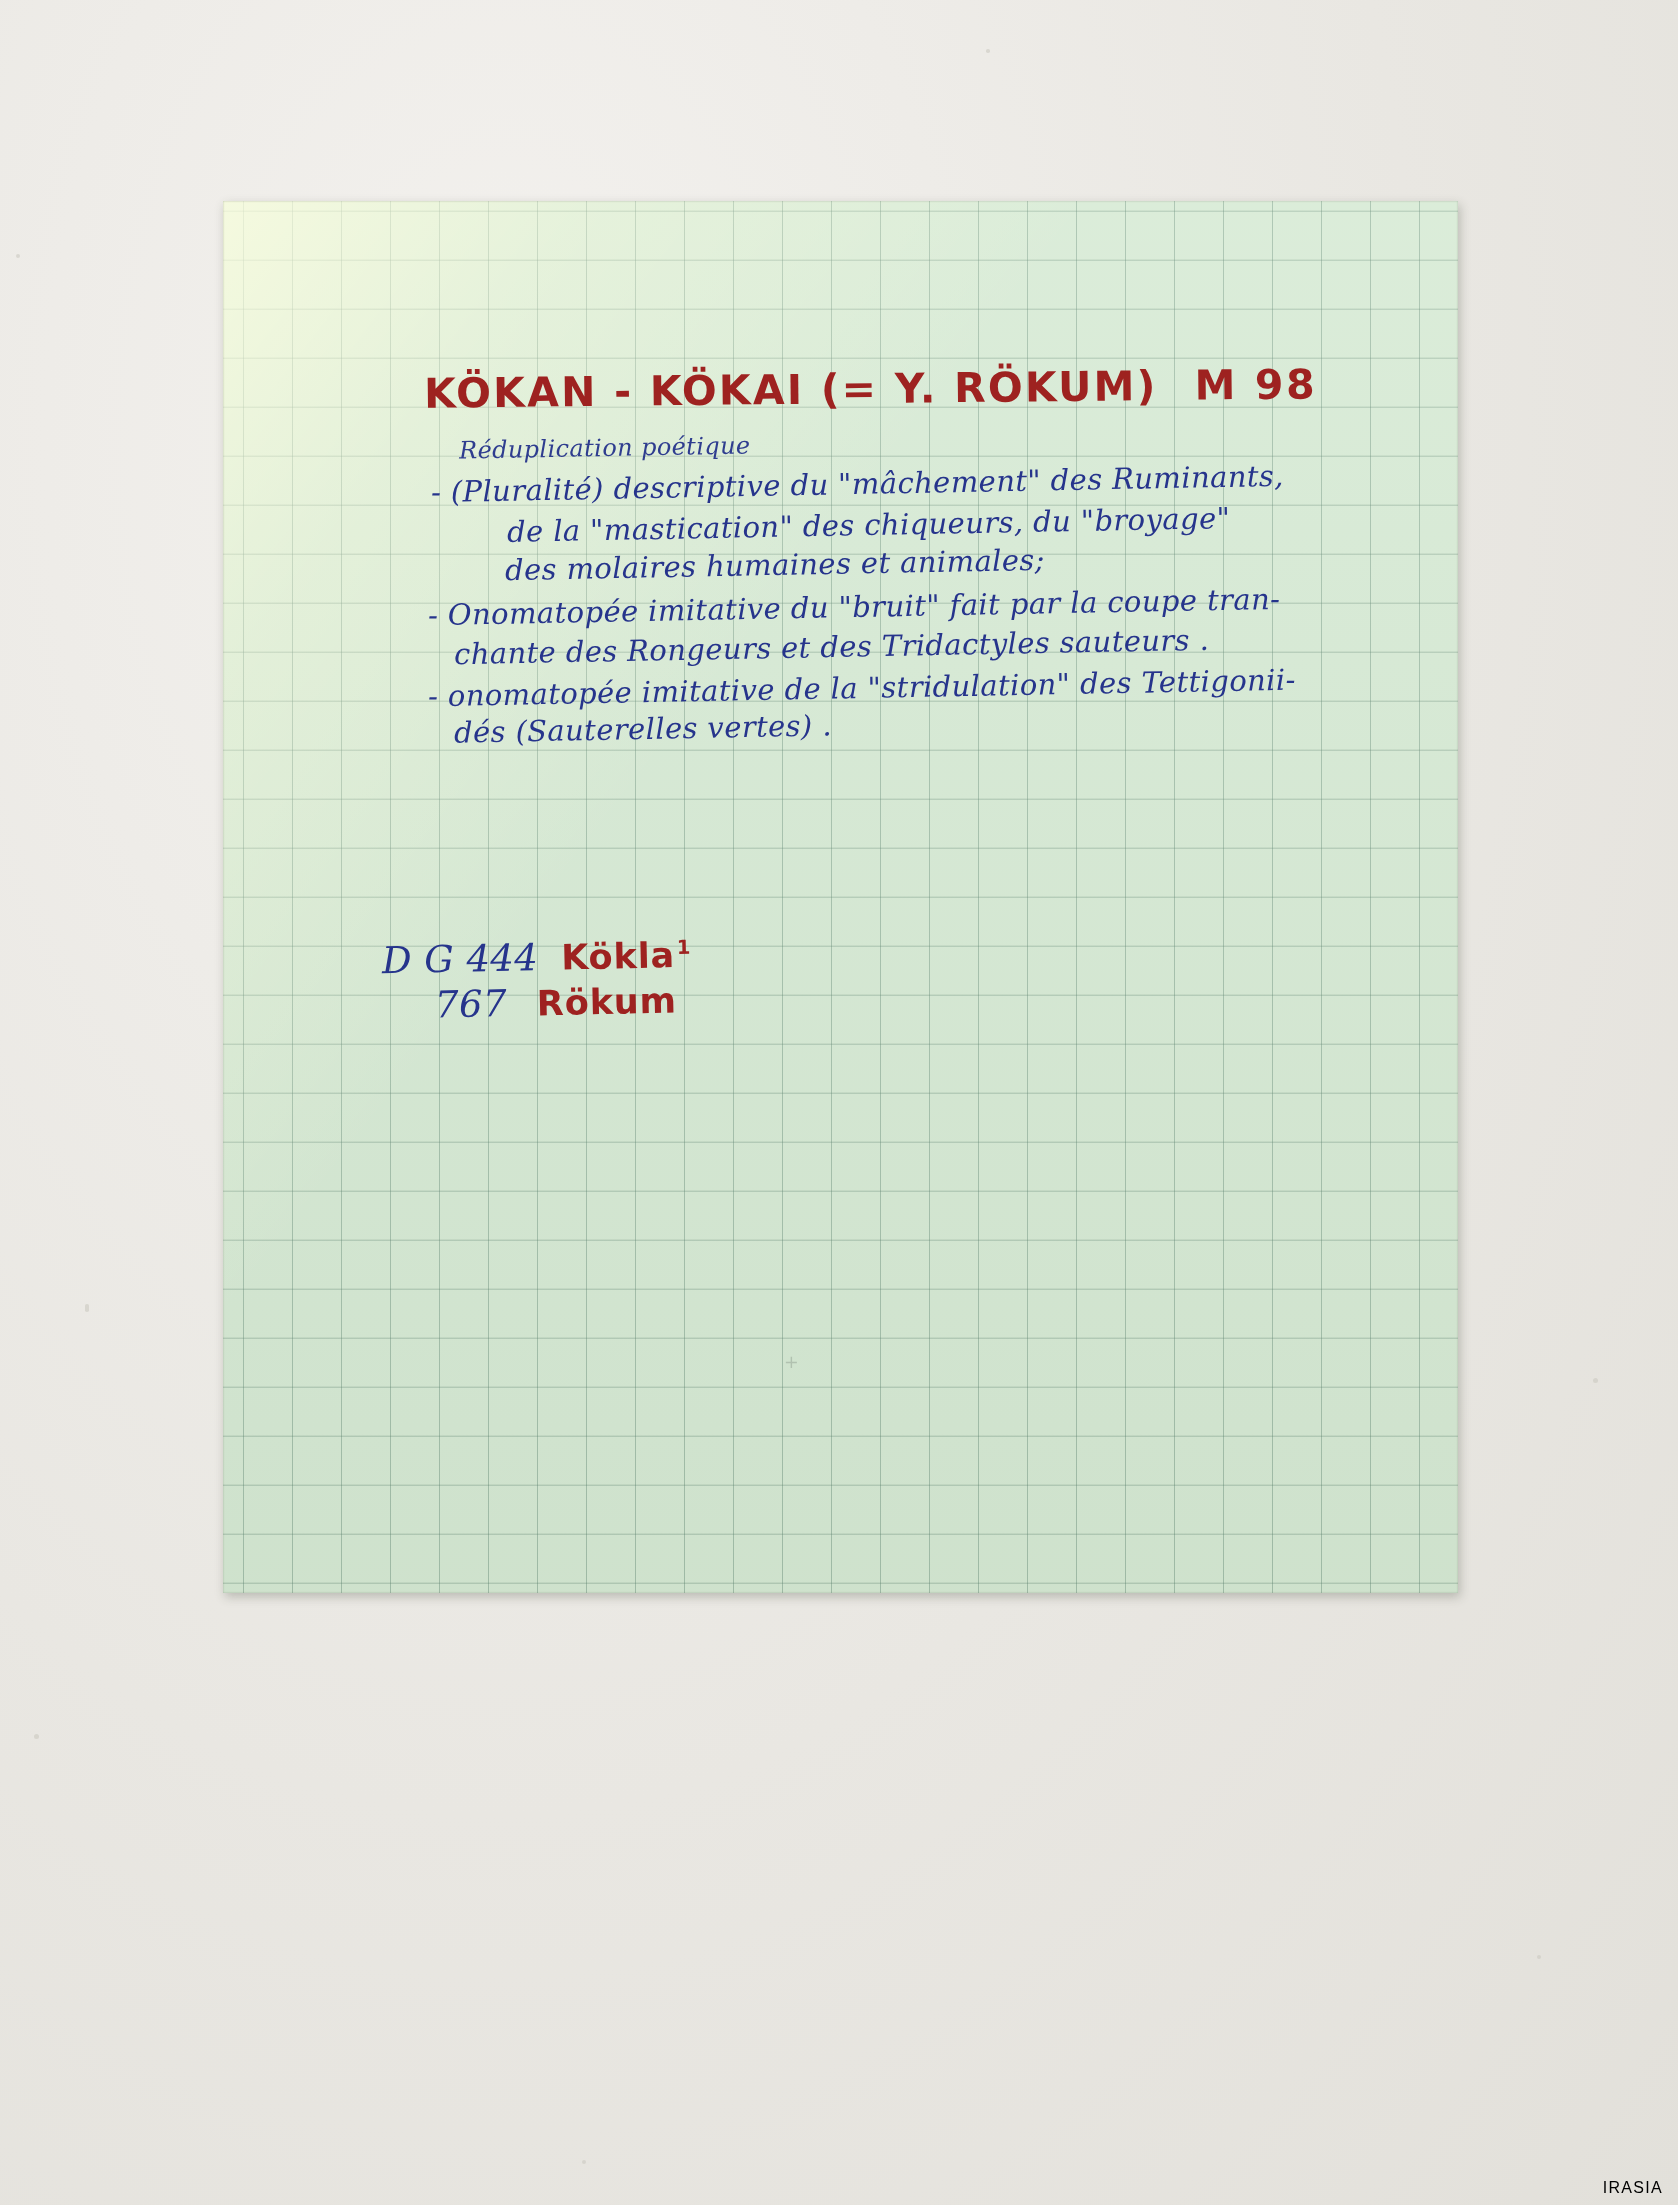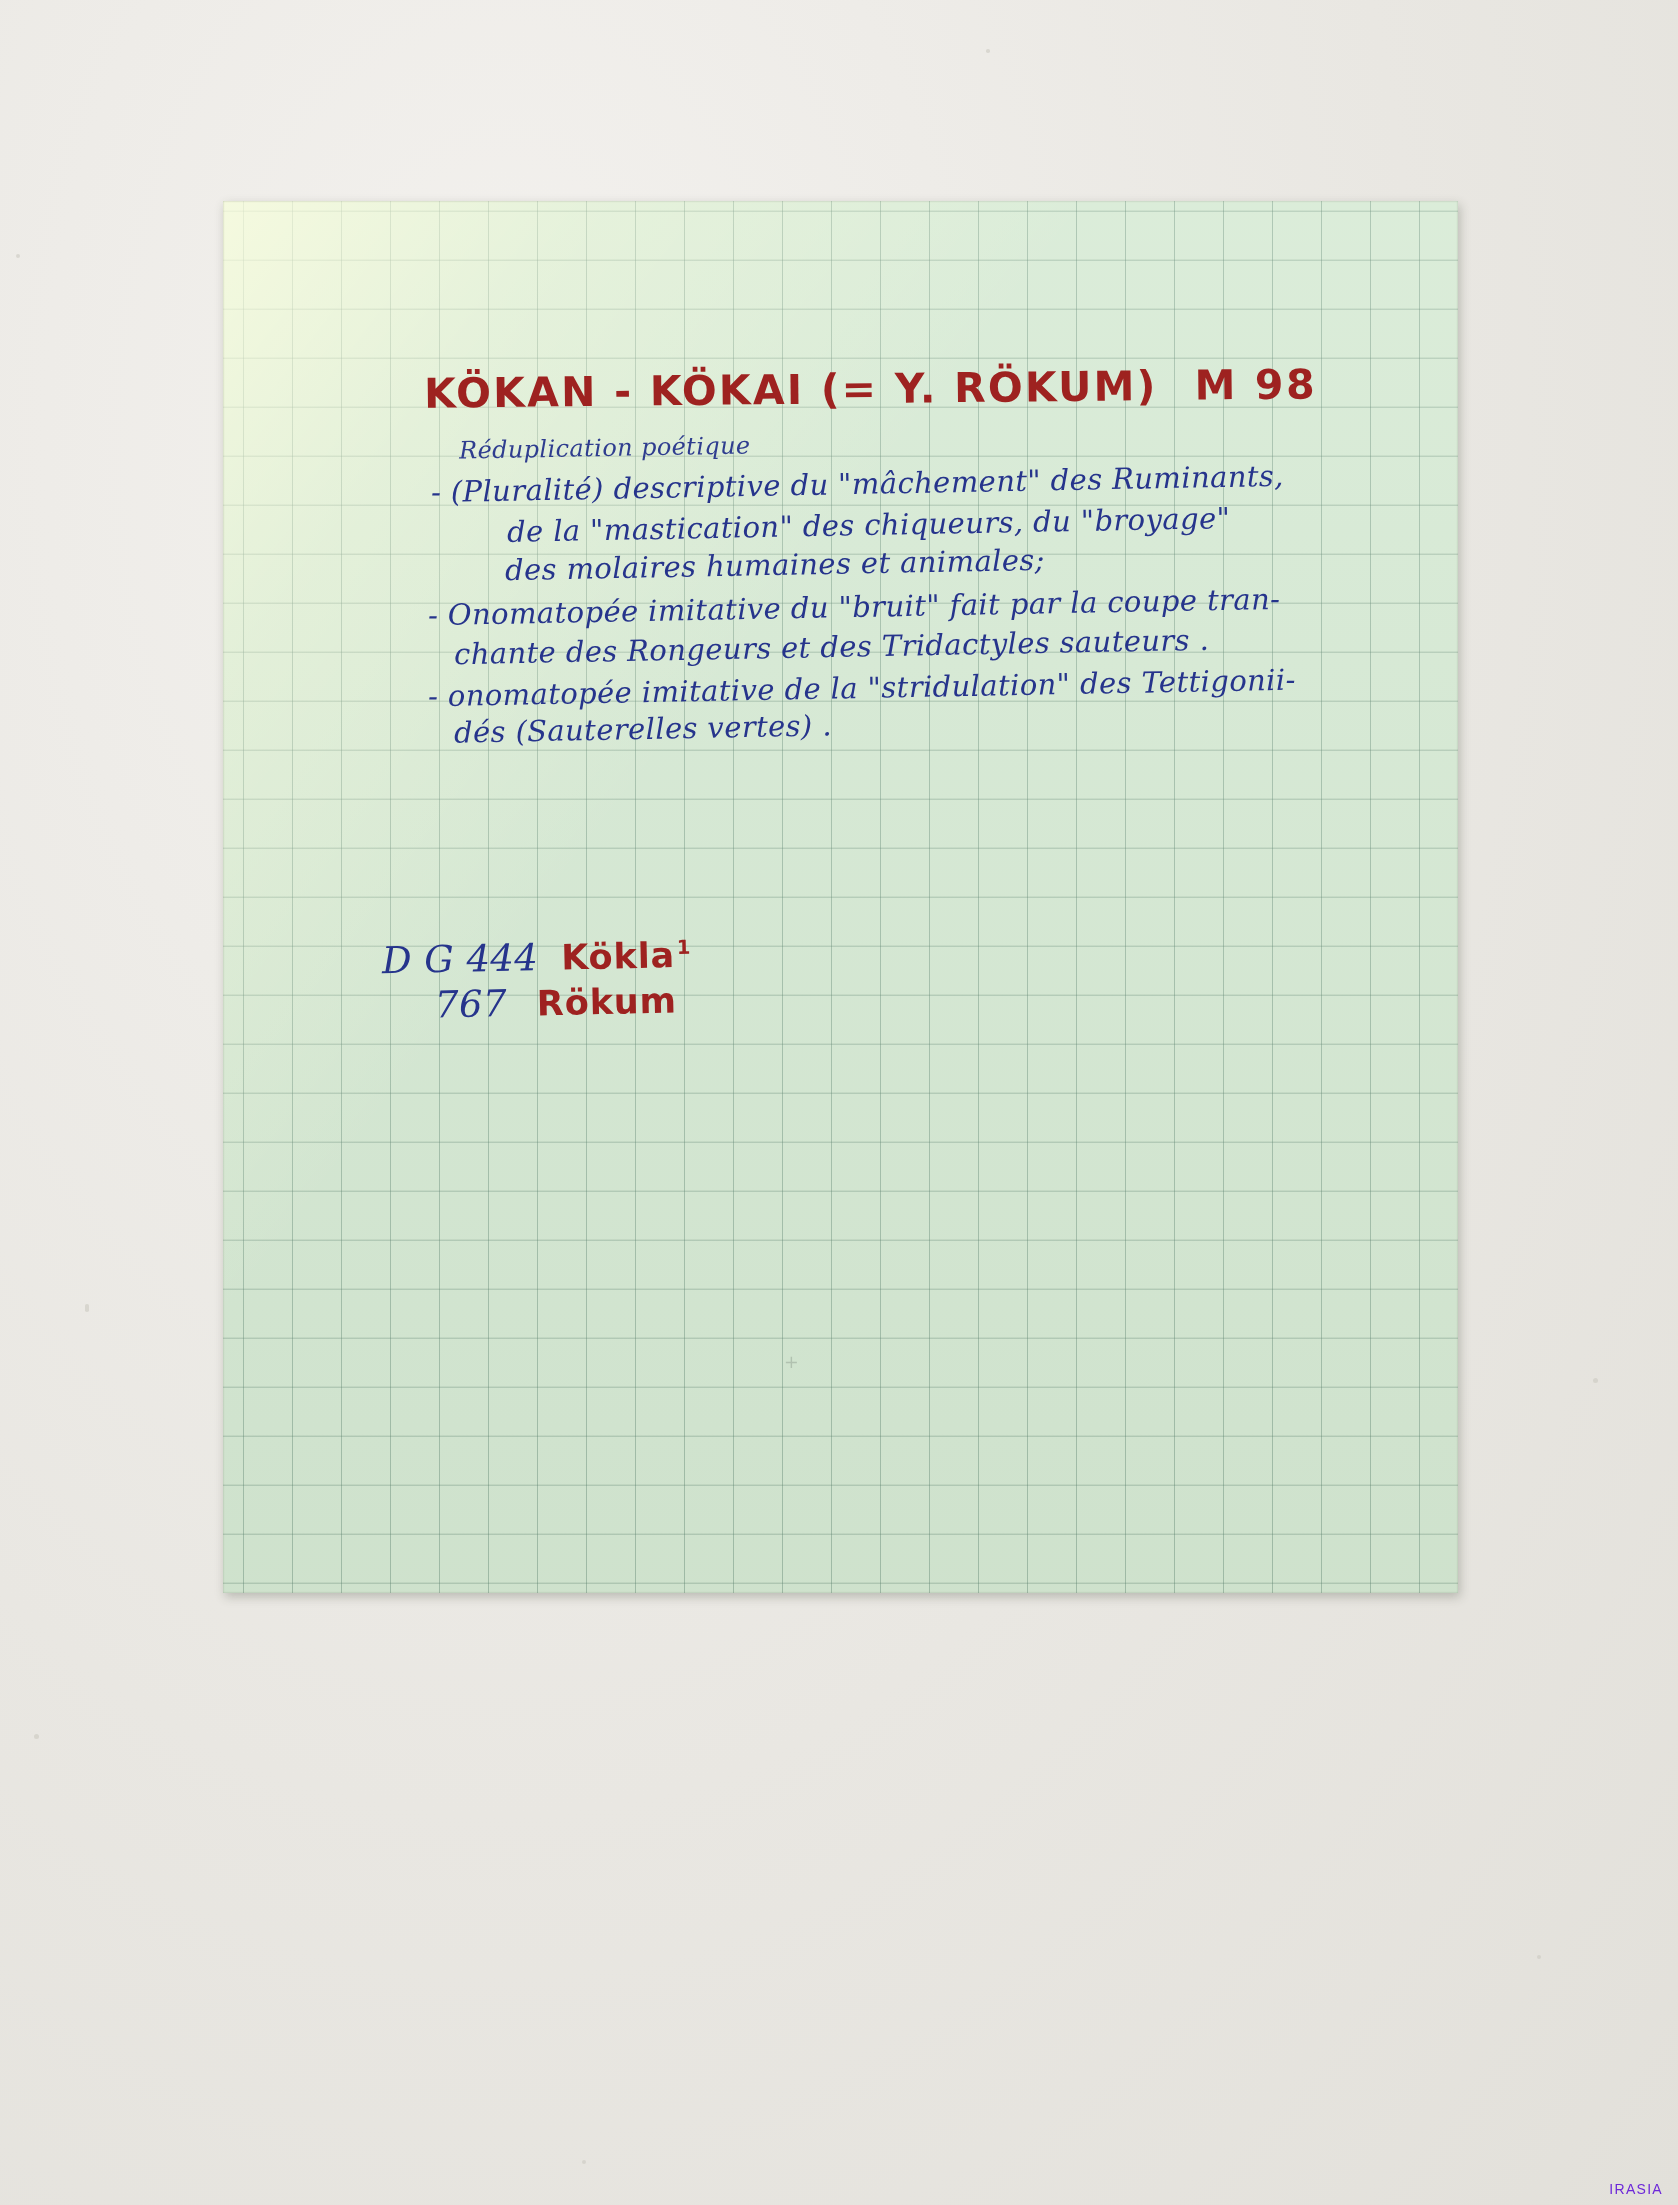--- a/index.html
+++ b/index.html
@@ -158,23 +158,23 @@
     opacity: .45;
     font-family: "DejaVu Sans", sans-serif;
   }
 
   
   #watermark {
     position: absolute;
     right: 16px;
     bottom: 8.8px;
     font-family: "Liberation Sans", sans-serif;
-    font-size: 14px;
+    font-size: 16px;
     letter-spacing: 1.3px;
-    color: #6d28d9;
+    color: #000000;
   }
 </style>
 </head>
 <body>
 
 <div id="backdrop">
   <div class="speck" style="left:16px;  top:254px;  width:4.4px;  height:4.4px;"></div>
   <div class="speck" style="left:85px;  top:1304px; width:3.5px;  height:8px;  border-radius:1.8px;"></div>
   <div class="speck" style="left:34px;  top:1734px; width:5.3px;  height:5.3px;"></div>
   <div class="speck" style="left:1593px;top:1378px; width:5.3px;  height:5.3px;"></div>

